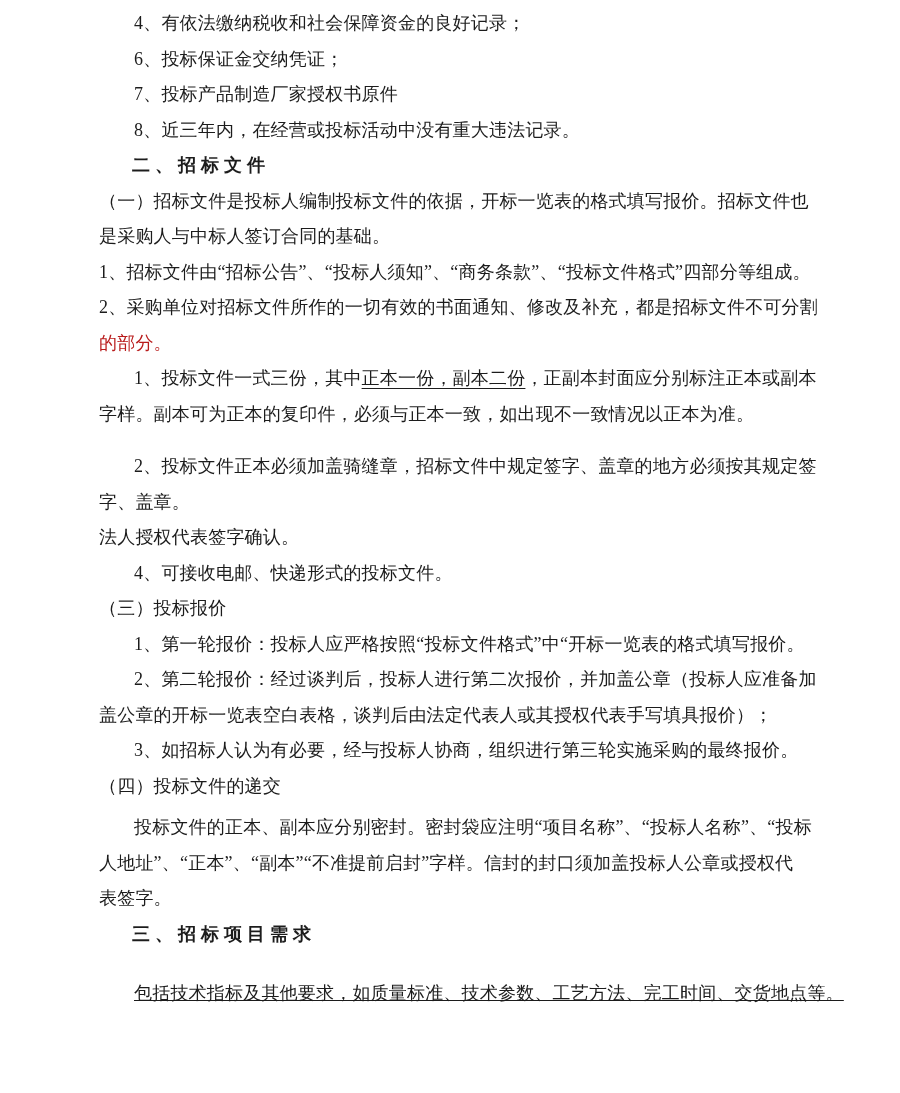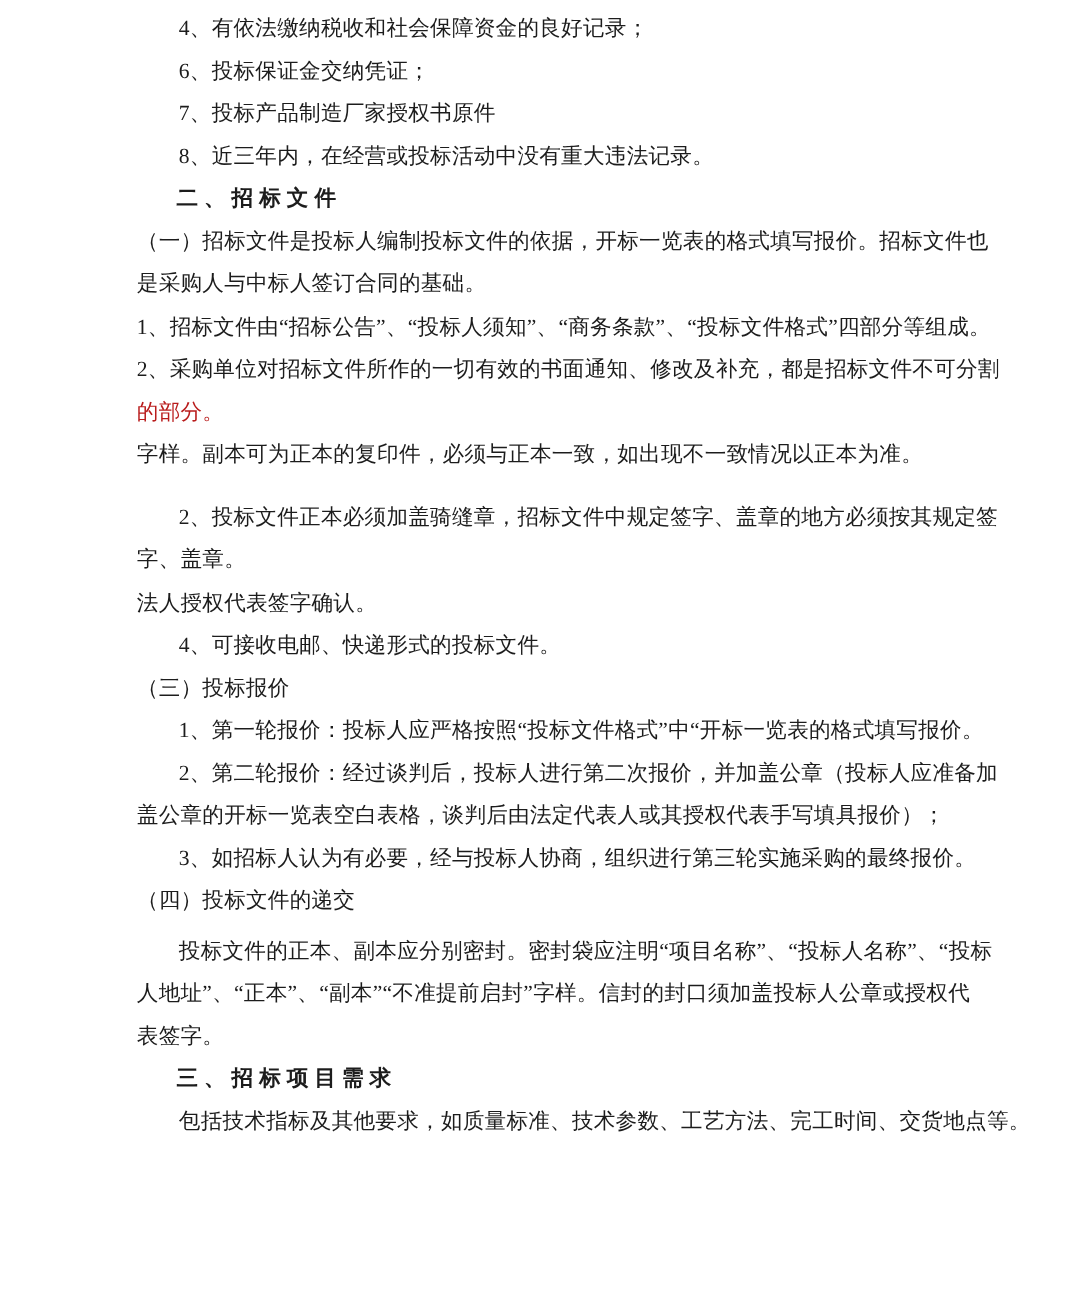--- a/index.html
+++ b/index.html
@@ -8,21 +8,21 @@
   }
   body {
     width: 900px;
     height: 1093px;
     background: #ffffff;
     overflow: hidden;
     position: relative;
   }
   .page {
     position: absolute;
-    left: 114px;
+    left: 99px;
     top: 6px;
     width: 736px;
     height: 1083px;
   }
   .line {
     font-family: "Liberation Serif", "DejaVu Serif", serif;
     font-size: 18px;
     line-height: 35.5px;
     height: 35.5px;
     color: #1c1c1c;
@@ -32,21 +32,21 @@
   .line.indent {
     padding-left: 35px;
   }
   .line.heading {
     font-family: "Liberation Sans", "DejaVu Sans", sans-serif;
     font-weight: 700;
     letter-spacing: 5px;
     margin-left: 33px;
   }
   .line.gap-sm { margin-top: 6px; }
-  .line.gap-md { margin-top: 0; }
+  .line.gap-md { margin-top: 24px; text-decoration: underline; }
   .u {
     text-decoration: underline;
     text-underline-offset: 4px;
     text-decoration-thickness: 1px;
   }
 </style>
 </head>
 <body style="background: rgb(255, 255, 255);">
 
 <main class="page">
@@ -54,20 +54,21 @@
       <div class="line indent" style="color: rgb(28, 28, 28);">4、有依法缴纳税收和社会保障资金的良好记录；</div>
       <div class="line indent" style="color: rgb(28, 28, 28);">6、投标保证金交纳凭证；</div>
       <div class="line indent" style="color: rgb(28, 28, 28);">7、投标产品制造厂家授权书原件</div>
       <div class="line indent" style="color: rgb(28, 28, 28);">8、近三年内，在经营或投标活动中没有重大违法记录。</div>
       <div class="line heading" style="color: rgb(28, 28, 28);">二、招标文件</div>
       <div class="line" style="color: rgb(28, 28, 28);">（一）招标文件是投标人编制投标文件的依据，开标一览表的格式填写报价。招标文件也</div>
       <div class="line" style="color: rgb(28, 28, 28);">是采购人与中标人签订合同的基础。</div>
       <div class="line" style="color: rgb(28, 28, 28);">1、招标文件由“招标公告”、“投标人须知”、“商务条款”、“投标文件格式”四部分等组成。</div>
       <div class="line" style="color: rgb(28, 28, 28);">2、采购单位对招标文件所作的一切有效的书面通知、修改及补充，都是招标文件不可分割</div>
       <div class="line" style="color: #b91c1c;">的部分。</div>
+      <div class="line indent" style="color: rgb(28, 28, 28);"><span>1、投标文件一式三份，其中</span><span class="u">正本一份，副本二份</span><span>，正副本封面应分别标注正本或副本</span></div>
       <div class="line" style="color: rgb(28, 28, 28);">字样。副本可为正本的复印件，必须与正本一致，如出现不一致情况以正本为准。</div>
       <div class="line indent" style="color: rgb(28, 28, 28); margin-top: 17px;">2、投标文件正本必须加盖骑缝章，招标文件中规定签字、盖章的地方必须按其规定签</div>
       <div class="line" style="color: rgb(28, 28, 28);">字、盖章。</div>
       <div class="line" style="color: rgb(28, 28, 28);">法人授权代表签字确认。</div>
       <div class="line indent" style="color: rgb(28, 28, 28);">4、可接收电邮、快递形式的投标文件。</div>
       <div class="line" style="color: rgb(28, 28, 28);">（三）投标报价</div>
       <div class="line indent" style="color: rgb(28, 28, 28);">1、第一轮报价：投标人应严格按照“投标文件格式”中“开标一览表的格式填写报价。</div>
       <div class="line indent" style="color: rgb(28, 28, 28);">2、第二轮报价：经过谈判后，投标人进行第二次报价，并加盖公章（投标人应准备加</div>
       <div class="line" style="color: rgb(28, 28, 28);">盖公章的开标一览表空白表格，谈判后由法定代表人或其授权代表手写填具报价）；</div>
       <div class="line indent" style="color: rgb(28, 28, 28);">3、如招标人认为有必要，经与投标人协商，组织进行第三轮实施采购的最终报价。</div>

